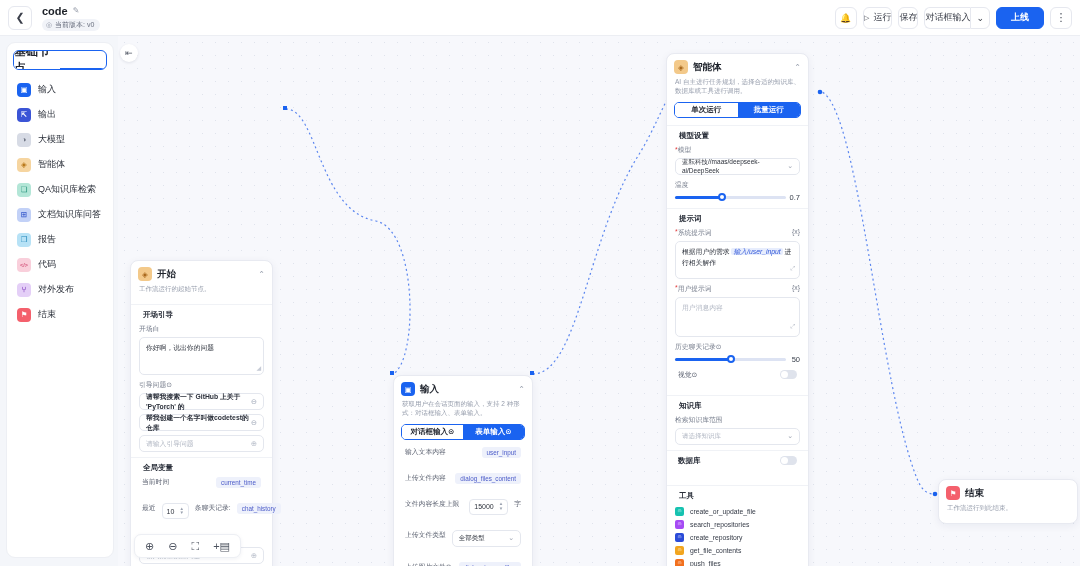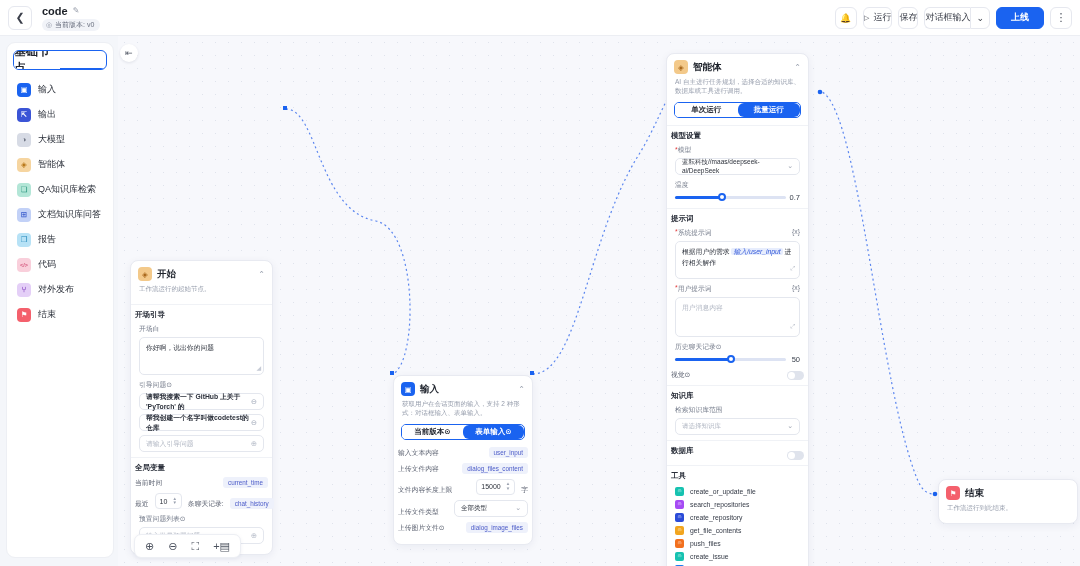--- a/index.html
+++ b/index.html
@@ -119,27 +119,27 @@
   .node-head { display: flex; align-items: center; gap: 5px; padding: 6px 7px 0 7px; }
   .node-title { font-size: 9.5px; font-weight: bold; color: #1d222b; }
   .caret { margin-left: auto; font-size: 8px; color: #9aa1af; cursor: pointer; }
   .node-desc { font-size: 6.5px; color: #959cab; padding: 3px 8px 6px 8px; line-height: 1.45; }
 
   .seg-tabs { display: flex; margin: 0 7px 7px 7px; height: 16px;
     border: 1.2px solid #1a63f0; border-radius: 5px; overflow: hidden; }
   .seg { flex: 1; font-size: 7.5px; font-weight: bold; display: flex;
     align-items: center; justify-content: center; cursor: pointer; text-align: right; }
   .seg.on { background: #fff; color: #21252e; }
-  .seg.off { background: #1a63f0; color: #fff; border-radius: 6px; }
+  .seg.off { background: #1a63f0; color: #fff; }
 
   .sect-div { height: 1px; background: #f0f2f6; margin: 5px 0; }
-  .sect-title { font-size: 7.5px; font-weight: bold; color: #2a2f3a; padding: 0 4px; margin-bottom: 4px; }
+  .sect-title { font-size: 7.5px; font-weight: bold; color: #2a2f3a; padding: 0 12px; margin-bottom: 4px; }
   .fld-label { font-size: 6.8px; color: #767d8c; padding: 0 8px; margin-bottom: 3px; }
   .fld-label .req { color: #e23b3b; }
-  .row { display: flex; align-items: flex-end; padding: 0 4px; margin-bottom: 5px; gap: 6px; }
+  .row { display: flex; align-items: flex-start; padding: 0 11px; margin-bottom: 15px; gap: 6px; }
   .row-label { font-size: 6.8px; color: #5c6271; white-space: nowrap; }
   .var-pill {
     margin-left: auto; background: #eef1fb; color: #4a5ac8; border-radius: 3px;
     font-size: 6.3px; padding: 2px 5px; white-space: nowrap;
   }
   .textarea {
     margin: 0 8px 5px 8px; border: 1px solid #e4e7ee; border-radius: 5px;
     padding: 5px 6px; font-size: 6.8px; color: #2d323c; line-height: 1.6;
     background: #fff; position: relative;
   }
@@ -310,21 +310,21 @@
       <span class="chip-dot"></span>
       <span>Lanyun</span>
     </div>
     <div class="node-head">
       <span class="n-icon" style="background:#1a63f0;">▣</span>
       <span class="node-title">输入</span>
       <span class="caret">⌃</span>
     </div>
     <div class="node-desc">获取用户在会话页面的输入，支持 2 种形式：对话框输入、表单输入。</div>
     <div class="seg-tabs">
-      <div class="seg on">当前版本⊙</div>
+      <div class="seg on">对话框输入⊙</div>
       <div class="seg off">表单输入⊙</div>
     </div>
     <div class="row">
       <span class="row-label">输入文本内容</span>
       <span class="var-pill">user_input</span>
     </div>
     <div class="row">
       <span class="row-label">上传文件内容</span>
       <span class="var-pill">dialog_files_content</span>
     </div>

